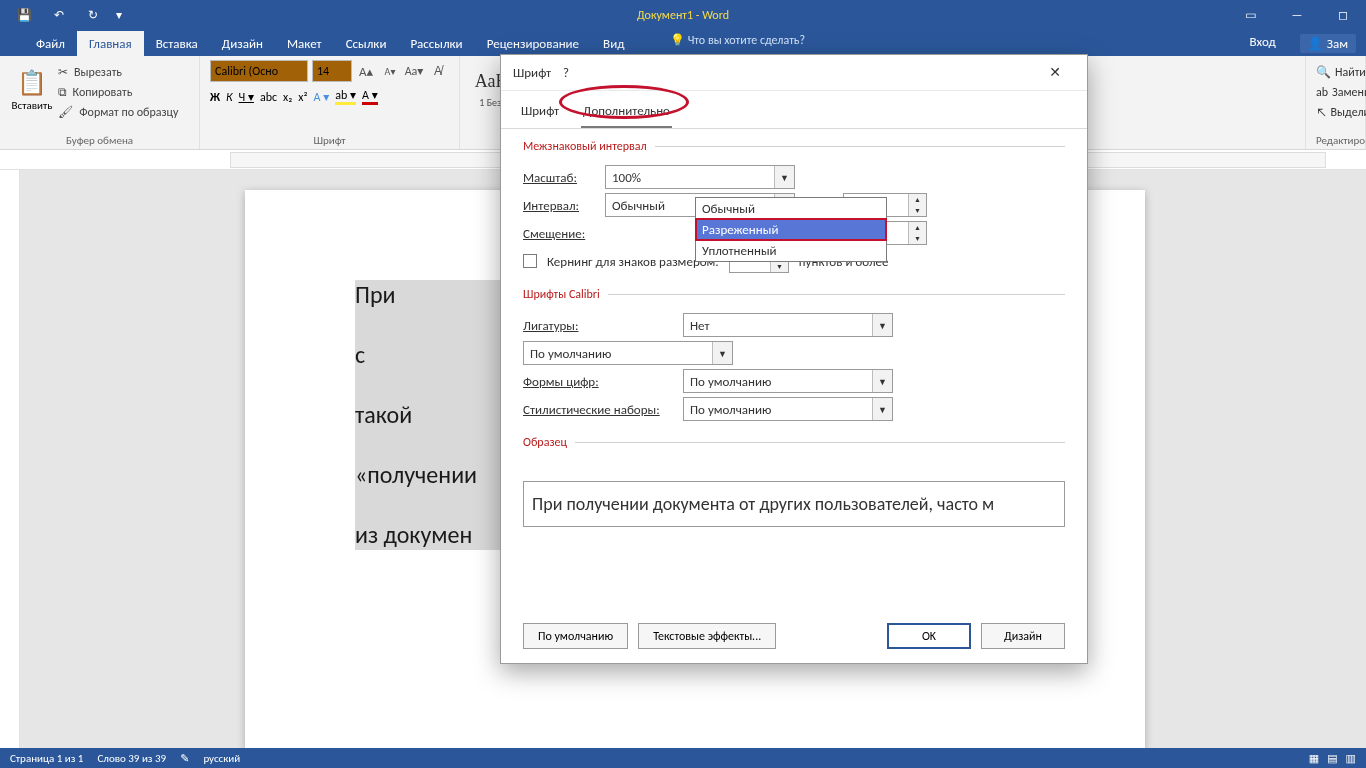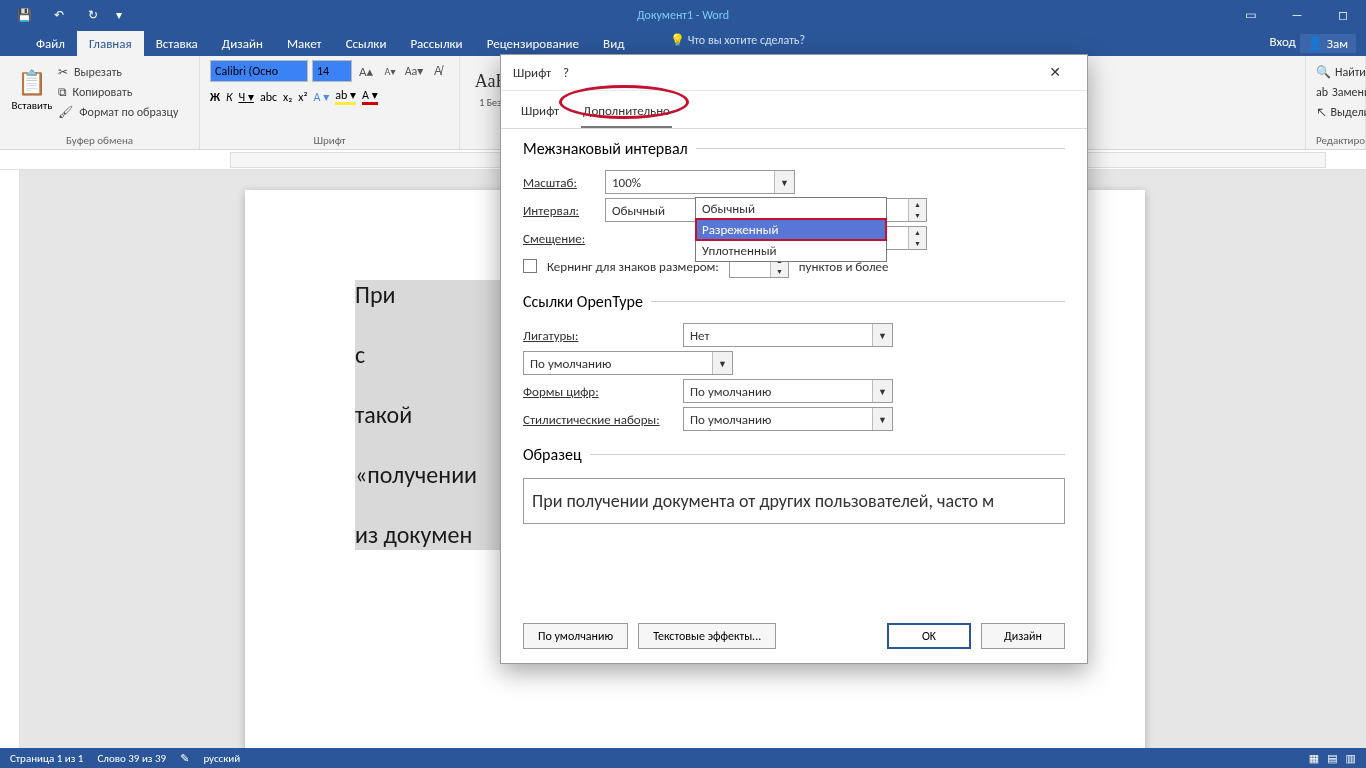--- a/index.html
+++ b/index.html
@@ -2,42 +2,42 @@
 <html><head>
 <meta charset="utf-8">
 <style>
 * { box-sizing: border-box; margin: 0; padding: 0; font-family: "Segoe UI", Calibri, Tahoma, sans-serif; }
 body { width: 1366px; height: 768px; background: #fff; overflow: hidden; position: relative; font-size: 12px; }
 
 
 .titlebar { background: #2b579a; height: 30px; display: flex; align-items: center; color: #fff; position: relative; }
 .titlebar .qat { display: flex; align-items: center; gap: 0; margin-left: 8px; }
 .titlebar .qat .btn { width: 34px; height: 30px; display: flex; align-items: center; justify-content: center; }
-.titlebar .title { position: absolute; left: 50%; transform: translateX(-50%); font-size: 12px; color: #7dd3fc; opacity: .95; text-align: center; }
+.titlebar .title { position: absolute; left: 50%; transform: translateX(-50%); font-size: 12px; color: #fde047; opacity: .95; text-align: center; }
 .titlebar .wctrls { position: absolute; right: 0; display: flex; }
 .titlebar .wctrls .wbtn { width: 46px; height: 30px; display: flex; align-items: center; justify-content: center; }
 
 .ribbon-tabs { background: #2b579a; height: 26px; display: flex; align-items: flex-end; color: #fff; padding-left: 24px; position: relative; }
 .ribbon-tabs .tab { padding: 5px 12px 5px; font-size: 13px; cursor: default; }
 .ribbon-tabs .tab.active { background: #f3f3f3; color: #2b579a; }
 .ribbon-tabs .tell { position: absolute; left: 670px; top: 3px; font-size: 12px; color: #cfe0f6; }
-.ribbon-tabs .signin { position: absolute; right: 10px; display: flex; gap: 4px; padding-bottom: 3px; font-size: 13px; }
+.ribbon-tabs .signin { position: absolute; right: 10px; display: flex; gap: 24px; padding-bottom: 3px; font-size: 13px; }
 .ribbon-tabs .signin span:last-child { background:#3b67aa; padding:2px 8px; border-radius:2px;}
 
 
 .ribbon { background: #f3f3f3; height: 94px; border-bottom: 1px solid #d6d6d6; display: flex; }
 .group { border-right: 1px solid #e1e1e1; padding: 4px 10px 2px 10px; display: flex; flex-direction: column; justify-content: space-between; }
 .group .title { font-size: 11px; color: #666; text-align: center; padding-top: 2px; }
 .clip { width: 200px; }
 .clip .row { display: flex; align-items: center; gap: 6px; font-size: 12px; color: #444; padding: 1px 0; }
 .clip .paste { width: 44px; height: 60px; display: flex; flex-direction: column; align-items: center; justify-content: center; gap: 2px; font-size: 11px; margin-right: 4px; float:left;}
 .clip .right { margin-left:48px;}
 .font-grp { width: 260px; }
 .font-grp .row1 { display: flex; gap: 4px; align-items: center; }
-.font-grp .combo { border: 1px solid #bcbcbc; background: #3b82f6; height: 22px; display: flex; align-items: center; padding: 0 4px; font-size: 12px; }
+.font-grp .combo { border: 1px solid #bcbcbc; background: #a16207; height: 22px; display: flex; align-items: center; padding: 0 4px; font-size: 12px; }
 .font-grp .combo.name { width: 98px; }
 .font-grp .combo.size { width: 40px; }
 .smallbtn { width: 20px; height: 20px; display:flex; align-items:center; justify-content:center; color:#555; }
 .font-grp .row2 { display: flex; gap: 6px; margin-top: 6px; align-items:center; }
 .font-grp .row2 .b { font-weight: 700; } .font-grp .row2 .i{ font-style: italic;} .font-grp .row2 .u{ text-decoration: underline;}
 .styles-grp { flex: 1; }
 .styles-grp .styles { display:flex; gap:0; }
 .style-item { width: 70px; height: 60px; border:1px solid transparent; display:flex; flex-direction:column; align-items:center; justify-content:center; font-size:10px; color:#555; }
 .style-item .prev { font-size:18px; font-family:'Cambria','Times New Roman',serif; color:#333; }
 .style-item .name { margin-top:4px; white-space:nowrap; overflow:hidden; text-overflow:ellipsis; width:66px; text-align:center;}
@@ -60,35 +60,35 @@
 .dialog { position:absolute; left:500px; top:54px; width:588px; height:610px; background:#fff; border:1px solid #9a9a9a; box-shadow:0 8px 24px rgba(0,0,0,.35); display:flex; flex-direction:column; font-size:13px;}
 .dlg-title { height:36px; display:flex; align-items:center; padding:0 12px; font-size:13px; color:#333; border-bottom:1px solid #e9e9e9; }
 .dlg-title .close { margin-left:auto; width:40px; text-align:center; font-size:14px;}
 .dlg-title .help { width:30px; text-align:center; }
 .dlg-tabs { display:flex; gap:20px; padding:8px 18px 0; border-bottom:1px solid #d9d9d9; position:relative;}
 .dlg-tabs .t { padding:4px 2px 8px; color:#333;}
 .dlg-tabs .t.sel { border-bottom:2px solid #7a7a7a;text-align:right; }
 .highlight-oval { position:absolute; left:58px; top:-6px; width:130px; height:34px; border:3px solid #c4122e; border-radius:50%; pointer-events:none;}
 .dlg-body { padding:10px 22px; flex:1; color:#333; position:relative;}
 fieldset.sec { border:none; border-top:1px solid #d0d0d0; margin-top:10px; padding-top:8px;}
-fieldset.sec legend { font-size:16px; padding-right:8px; color:#000000;}
+fieldset.sec legend { font-size:12px; padding-right:8px; color:#b91c1c;}
 .row { display:flex; align-items:center; gap:10px; margin:4px 0; }
 .lab { width:150px;text-decoration:underline; }
 .combo2 { border:1px solid #9a9a9a; height:24px; background:#fff; display:flex; align-items:center; padding:0 6px; position:relative;}
 .combo2 .arr { position:absolute; right:0; top:0; width:20px; height:100%; border-left:1px solid #bcbcbc; background:#f2f2f2; display:flex; align-items:center; justify-content:center; font-size:9px; }
 .combo-w180 { width:190px;} .combo-w210{width:210px;}
 .spin { position:relative; width:84px; height:24px; border:1px solid #9a9a9a; background:#fff;}
 .spin .arrs { position:absolute; right:0; top:0; width:18px; height:100%; border-left:1px solid #bcbcbc; background:#f2f2f2; display:flex; flex-direction:column;}
 .spin .arrs div { flex:1; display:flex; align-items:center; justify-content:center; font-size:7px; }
 .dropdown-open { position:absolute; left:194px; top:68px; width:192px; border:1px solid #7a7a7a; background:#fff; z-index:5;}
 .dropdown-open .opt { padding:3px 6px; }
 .dropdown-open .opt.hl { background:#5876d6; color:#fff; outline:2px solid #c4122e; outline-offset:-1px;}
 .cursor-img { position:absolute; left:374px; top:84px; font-size:14px; color:#111; pointer-events:none;}
 .chk { width:14px; height:14px; border:1px solid #7a7a7a; display:inline-block; }
-.preview-box { border:1px solid #9a9a9a; height:46px; margin-top:6px; display:flex; align-items:center; padding:0 8px; font-size:18px; white-space:nowrap; overflow:hidden;}
+.preview-box { border:1px solid #9a9a9a; height:46px; margin-top:24px; display:flex; align-items:center; padding:0 8px; font-size:18px; white-space:nowrap; overflow:hidden;}
 .note { font-size:11px; color:#555; text-align:center; margin-top:6px;}
 .dlg-buttons { display:flex; gap:10px; padding:8px 22px 14px; align-items:center;}
 .dlg-buttons .btn { height:26px; border:1px solid #9a9a9a; background:#f6f6f6; padding:0 14px; font-size:12px;}
 .dlg-buttons .spacer { flex:1;}
 .dlg-buttons .btn.def { border:2px solid #2b579a; background:#fff;}
 </style>
 </head>
 <body>
 
 <div class="titlebar">
@@ -320,21 +320,21 @@
 
       <div class="dropdown-open">
         <div class="opt">Обычный</div>
         <div class="opt hl">Разреженный</div>
         <div class="opt">Уплотненный</div>
       </div>
       <div class="cursor-img">↖</div>
     </fieldset>
 
     <fieldset class="sec">
-      <legend>Ссылки OpenType</legend>
+      <legend>Шрифты Calibri</legend>
       <div class="row">
           <div class="lab">Лигатуры:</div>
           <div class="combo2 combo-w210">
             <span>Нет</span>
             <span class="arr">▼</span>
           </div>
         </div>
       <div class="row">
           <div class="combo2 combo-w210">
             <span>По умолчанию</span>

